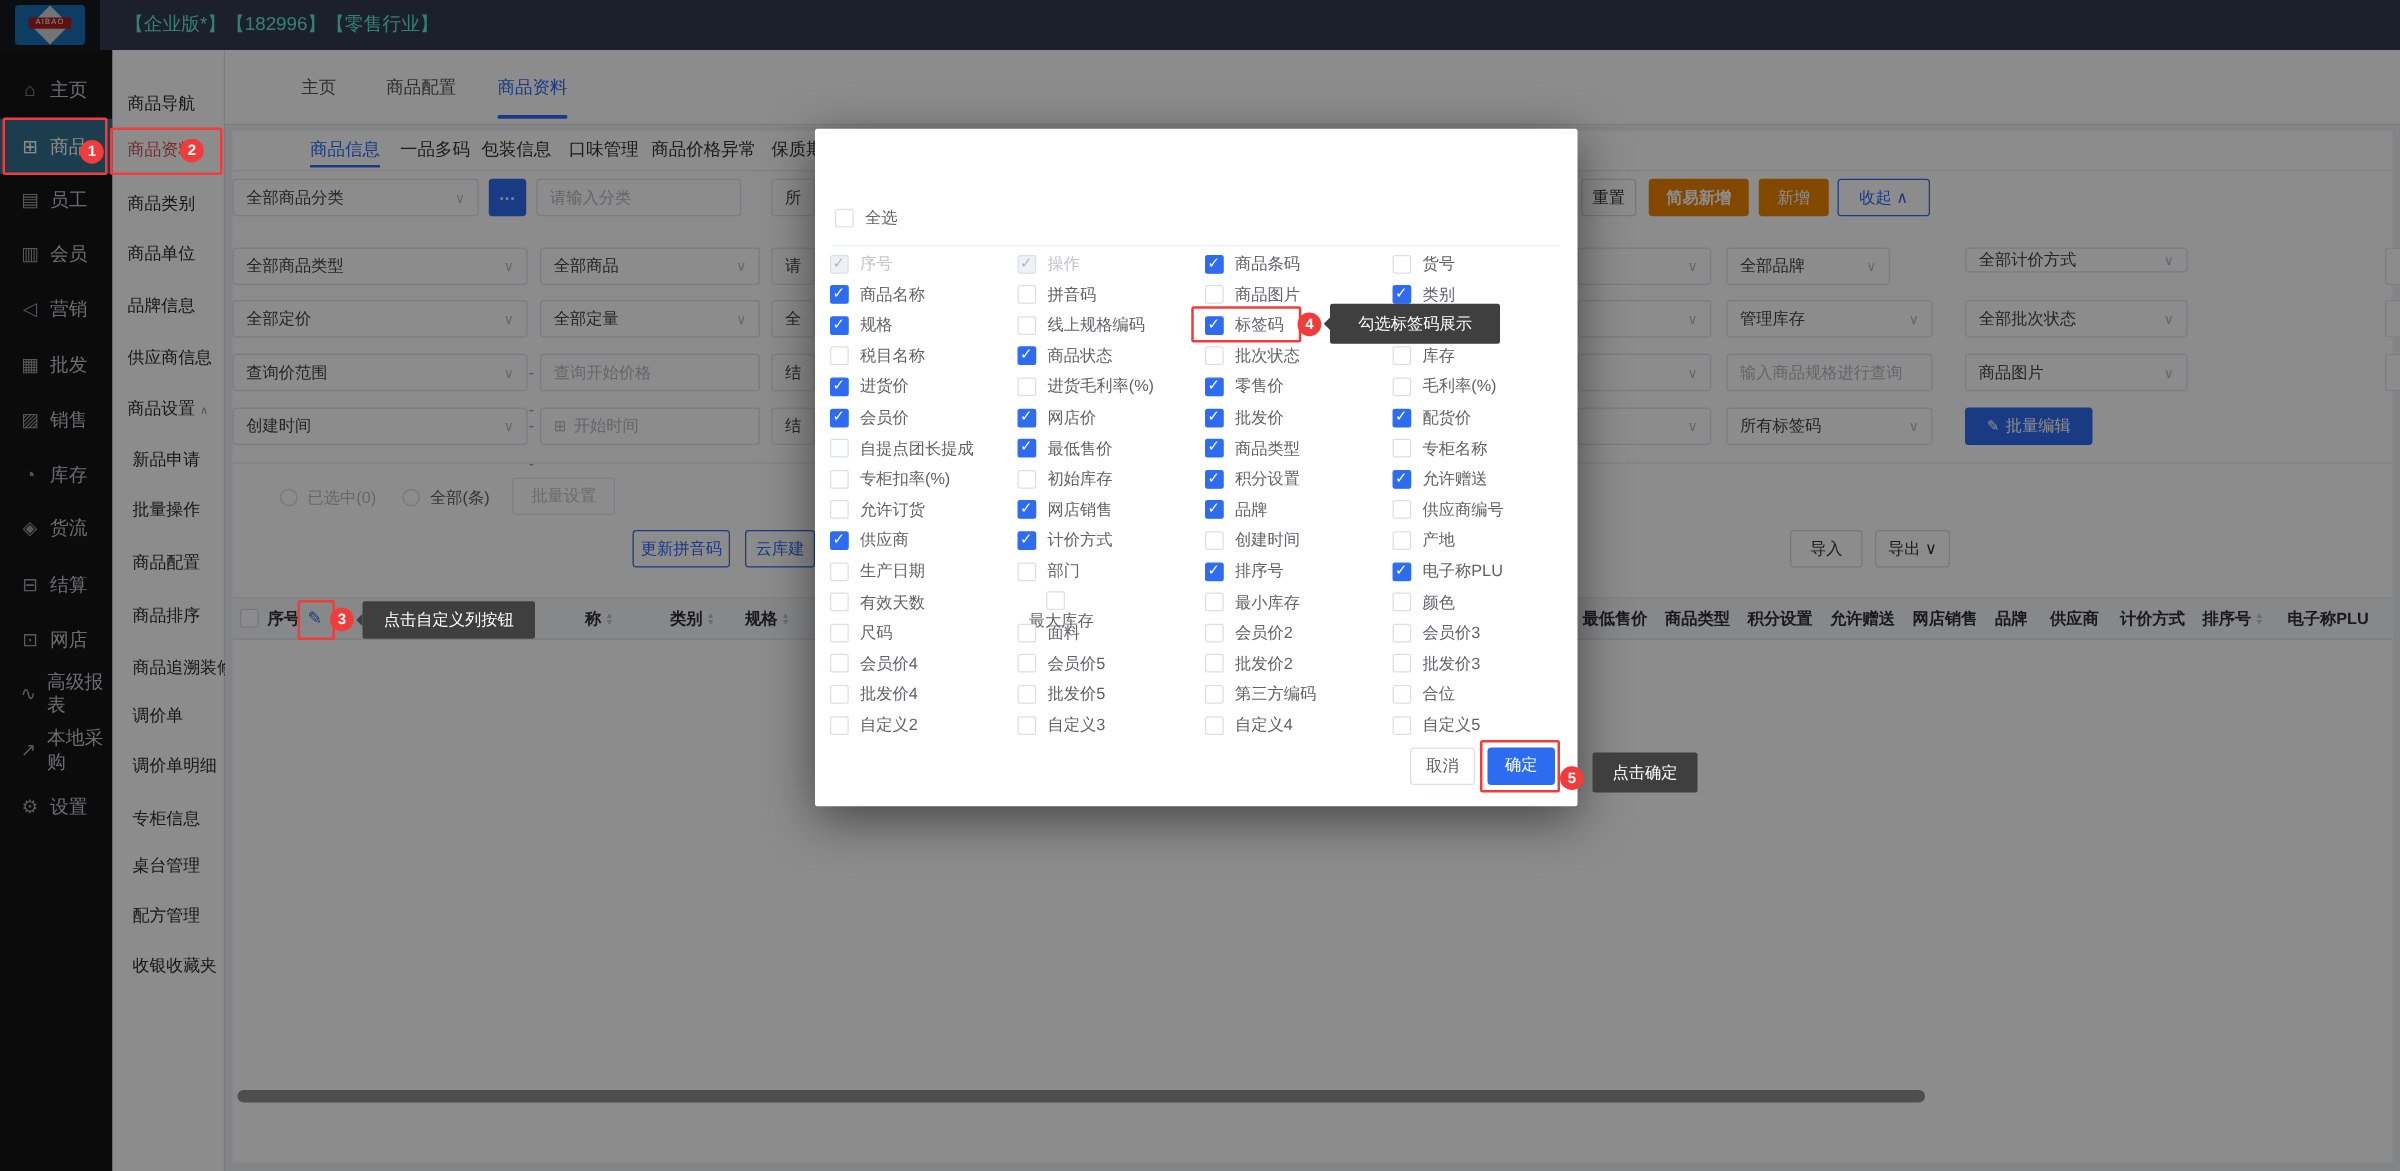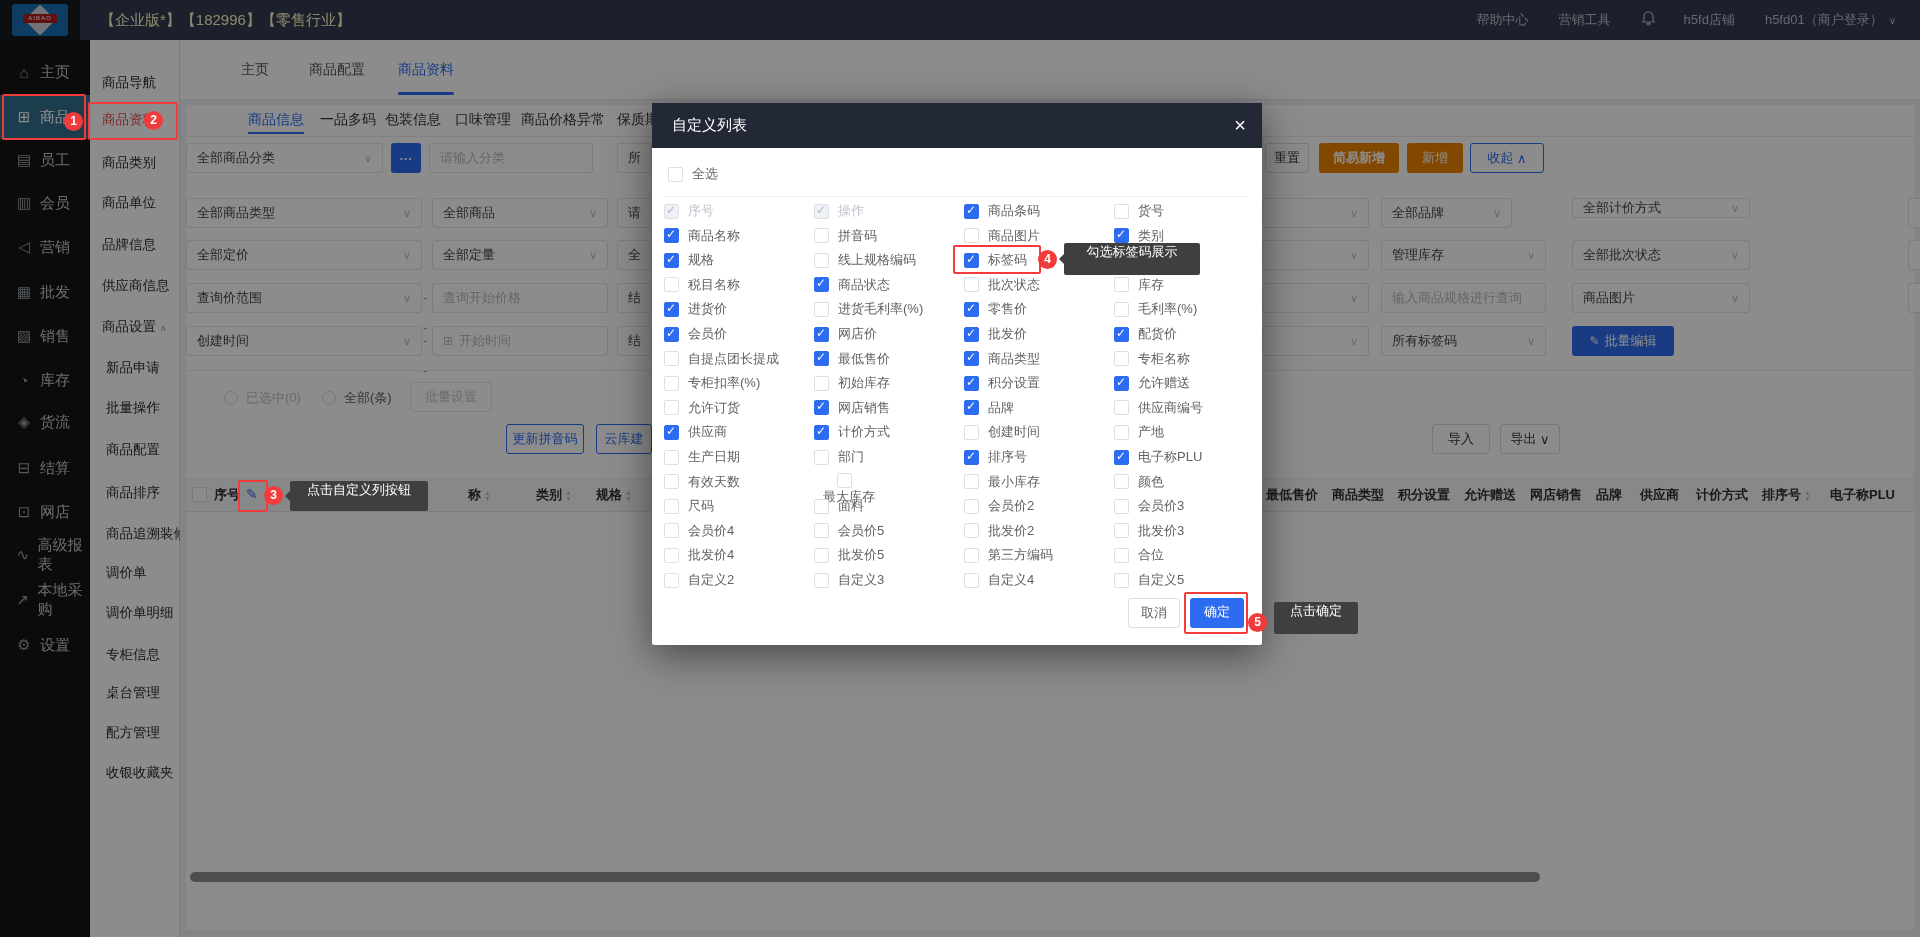--- a/index.html
+++ b/index.html
@@ -5,21 +5,21 @@
   html,body{margin:0;padding:0;background:#333;font-family:"Liberation Sans","DejaVu Sans",sans-serif;}
   #page{position:relative;width:1920px;height:937px;overflow:hidden;background:#eef0f3;}
   #page *{box-sizing:border-box;}
 
   
   .topbar{position:absolute;left:0;top:0;width:1920px;height:40px;background:#343b52;z-index:10;}
   .logo{position:absolute;left:0;top:0;width:80px;height:40px;background:#14181f;display:flex;align-items:center;justify-content:center;}
   .logo-tile{position:relative;width:56px;height:32px;background:#1a6fb5;border-radius:3px;overflow:hidden;}
   .logo-diamond{position:absolute;left:17px;top:5px;width:22px;height:22px;background:#cfd4d9;transform:rotate(45deg);}
   .logo-band{position:absolute;left:11px;top:10px;width:34px;height:9px;background:#b01e1e;color:#fff;font-size:6px;line-height:9px;text-align:center;letter-spacing:1px;}
-  .top-title{position:absolute;left:100px;top:0;height:40px;line-height:40px;color:#fef9c3;font-size:15px;}
+  .top-title{position:absolute;left:100px;top:0;height:40px;line-height:40px;color:#5eead4;font-size:15px;}
   .top-right{position:absolute;right:0;top:0;height:40px;display:flex;align-items:center;color:#b9bfcc;font-size:13px;}
   .top-link{margin-right:30px;cursor:pointer;}
   .bell{margin-right:28px;}
   .caret{font-size:10px;margin-left:6px;color:#b9bfcc;}
 
   
   .sidebar{position:absolute;left:0;top:40px;width:90px;height:897px;background:#141414;z-index:10;}
   .sb-item{position:absolute;left:0;width:90px;height:44px;display:flex;align-items:center;color:#c2c6cc;font-size:15px;cursor:pointer;}
   .sb-item .ic{width:20px;margin-left:14px;margin-right:6px;font-size:15px;color:#9aa0a8;text-align:center;}
   .sb-item.active{background:#33708f;color:#fff;}
@@ -94,49 +94,36 @@
   .cell{position:absolute;display:flex;align-items:center;font-size:13px;color:#606266;white-space:nowrap;}
   .cell .cl{margin-left:9px;}
   .cell.dis .cl{color:#bfc4cc;}
   .modal-footer-btn{position:absolute;height:30px;line-height:28px;text-align:center;border-radius:3px;font-size:13px;cursor:pointer;}
   .btn-cancel{width:52px;border:1px solid #dcdfe6;color:#606266;background:#fff;}
   .btn-ok{width:54px;background:#2d6cf0;color:#fff;}
 
   
   .step-box{position:absolute;border:2px solid #f23c3c;z-index:60;border-radius:2px;}
   .step-badge{position:absolute;width:19px;height:19px;border-radius:50%;background:#f23c3c;color:#fff;font-size:12px;font-weight:bold;text-align:center;line-height:19px;z-index:61;}
-  .step-tip{position:absolute;background:#3f3f3f;color:#fff;font-size:13px;display:flex;align-items:flex-start;justify-content:center;z-index:61;border-radius:2px;white-space:nowrap;padding:0 10px;}
+  .step-tip{position:absolute;background:#3f3f3f;color:#fff;font-size:13px;display:flex;align-items:center;justify-content:center;z-index:61;border-radius:2px;white-space:nowrap;padding:12px 10px;}
   .tip-arrow{position:absolute;left:-5px;top:50%;margin-top:-5px;width:0;height:0;border-top:5px solid transparent;border-bottom:5px solid transparent;border-right:5px solid #3f3f3f;}
 </style>
 </head>
 <body>
 
 <div id="page">
 
   <div class="topbar">
     <div class="logo">
       <div class="logo-tile">
         <div class="logo-diamond"></div>
         <div class="logo-band">AIBAO</div>
       </div>
     </div>
     <div class="top-title">【企业版*】【182996】【零售行业】</div>
-    <div class="top-right">
-      <span class="top-link">帮助中心</span>
-      <span class="top-link">营销工具</span>
-      <span class="bell">
-        <svg width="15" height="16" viewBox="0 0 15 16">
-            <path d="M7.5 1 C4.7 1 3 3 3 5.5 L3 9 L1.8 11 L13.2 11 L12 9 L12 5.5 C12 3 10.3 1 7.5 1 Z M6 12.5 a1.5 1.5 0 0 0 3 0 Z" fill="none" stroke="#b9bfcc" stroke-width="1.2"></path>
-          </svg>
-      </span>
-      <span class="top-link">h5fd店铺</span>
-      <span class="top-link" style="margin-right:24px">
-        <span>h5fd01（商户登录）</span><span class="caret">∨</span>
-      </span>
-    </div>
   </div>
 
   <div class="sidebar" id="sidebar">
       <div class="sb-item" style="top: 10px;">
         <span class="ic">⌂</span>
         <span>主页</span>
       </div>
       <div class="sb-item active" style="top: 55px;">
         <span class="ic">⊞</span>
         <span>商品</span>
@@ -386,24 +373,20 @@
       <div class="th" style="left: 1696px; top: 478px;"><span>计价方式</span></div>
       <div class="th" style="left: 1762px; top: 478px;"><span>排序号</span><span class="sorts"><span>▲</span><span>▼</span></span></div>
       <div class="th" style="left: 1830px; top: 478px;"><span>电子称PLU</span></div>
     </div>
   <div class="th-strip"></div>
   <div class="scrollbar"></div>
 
   <div class="mask"></div>
 
   <div class="modal" id="modal" style="left: 652px; top: 103px; width: 610px; height: 542px;">
-    <div class="modal-header">
-      <span class="modal-title">自定义列表</span>
-      <span class="modal-close">×</span>
-    </div>
     <div id="modal-body"></div>
     <div class="modal-footer-btn btn-cancel" id="btn-cancel" style="left: 476px; top: 495px;">取消</div>
     <div class="modal-footer-btn btn-ok" id="btn-ok" style="left: 538px; top: 495px;">确定</div>
   <div class="selall" style="left: 16px; top: 62px;">
         <span class="cb"></span>
         <span class="cl" style="margin-left: 9px;">全选</span>
       </div>
       <div class="modal-divider" style="left: 14px; right: 14px; top: 93px;"></div>
       <div class="cell dis" style="left: 12px; top: 99px;">
         <span class="cb dis"></span>

